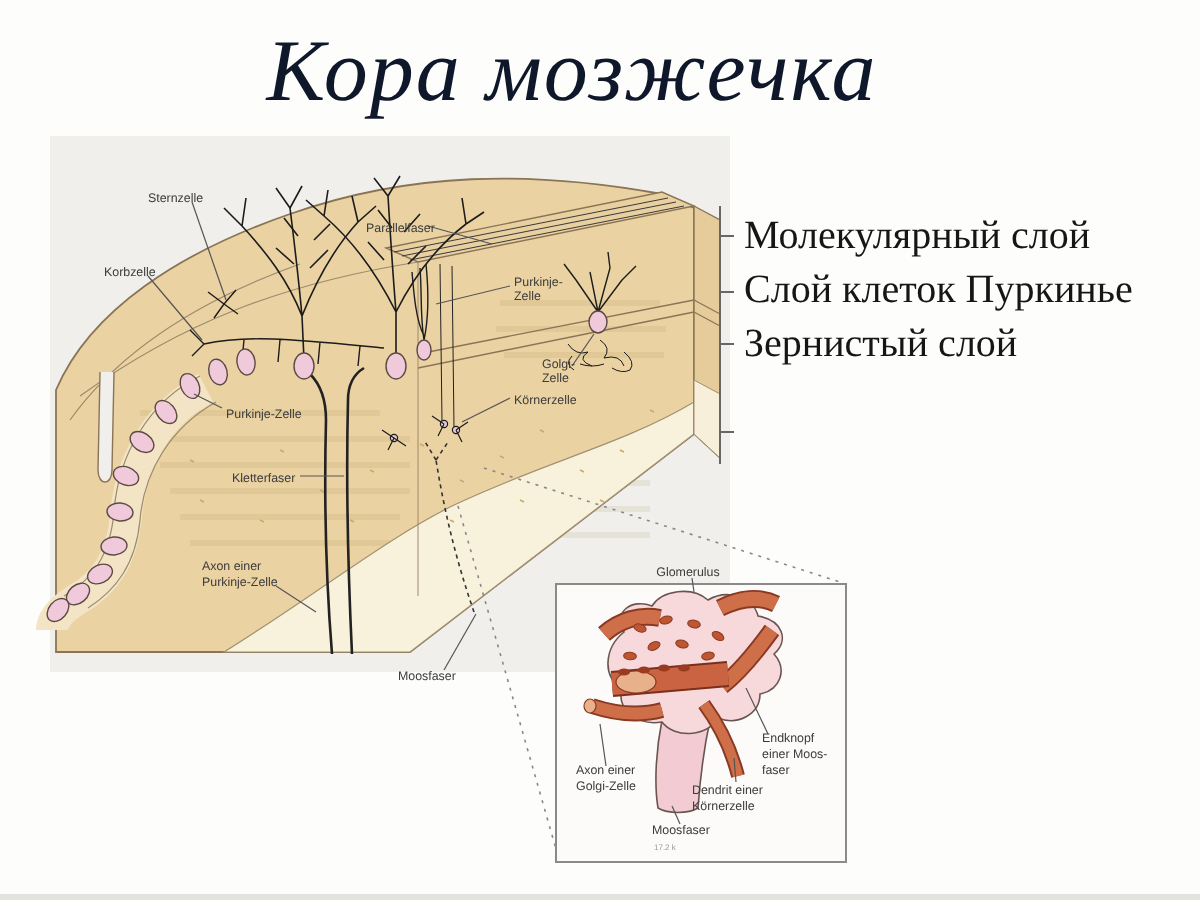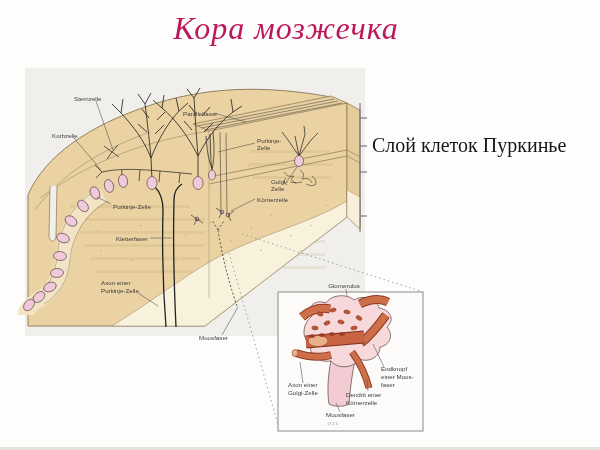--- a/index.html
+++ b/index.html
@@ -1,21 +1,21 @@
 <!DOCTYPE html>
 <html><head>
 <meta charset="utf-8">
 <style>
   html,body{margin:0;padding:0;}
   body{width:600px;height:450px;position:relative;background:#fdfdfb;overflow:hidden;
        font-family:"Liberation Sans",sans-serif;}
   .slide{position:absolute;inset:0;}
   .title{position:absolute;top:10px;left:0;width:572px;text-align:center;
          font-family:"Liberation Serif","DejaVu Serif",serif;
-         font-style:italic;font-size:32px;color:#be185d;letter-spacing:1px;}
+         font-style:italic;font-size:44px;color:#0f172a;letter-spacing:1px;}
   .ru-label{position:absolute;left:372px;white-space:nowrap;
             font-family:"Liberation Serif","DejaVu Serif",serif;
             font-size:20px;color:#161616;}
   .ru-0{top:107px;} .ru-1{top:134px;} .ru-2{top:161px;} .ru-3{top:205px;}
   svg{position:absolute;top:0;left:0;}
   .glabel{font-family:"Liberation Sans",sans-serif;font-size:6.2px;fill:#3c3c3c;}
   .tiny{font-family:"Liberation Sans",sans-serif;font-size:4px;fill:#9a9a9a;}
   .bottom-edge{position:absolute;left:0;bottom:0;width:600px;height:3px;background:#e2e2df;}
 </style>
 </head>
@@ -240,16 +240,18 @@
       <text class="glabel" x="381" y="371">Endknopf</text>
       <text class="glabel" x="381" y="379">einer Moos-</text>
       <text class="glabel" x="381" y="387">faser</text>
       <text class="glabel" x="346" y="397">Dendrit einer</text>
       <text class="glabel" x="346" y="405">Körnerzelle</text>
       <text class="glabel" x="326" y="417">Moosfaser</text>
       <text class="tiny" x="327" y="425">17.2 k</text>
     </g>
   </svg>
 
+  <div class="ru-label ru-0">Молекулярный слой</div>
   <div class="ru-label ru-1">Слой клеток Пуркинье</div>
+  <div class="ru-label ru-2">Зернистый слой</div>
 
   <div class="bottom-edge"></div>
 </div>
 
 </body></html>

